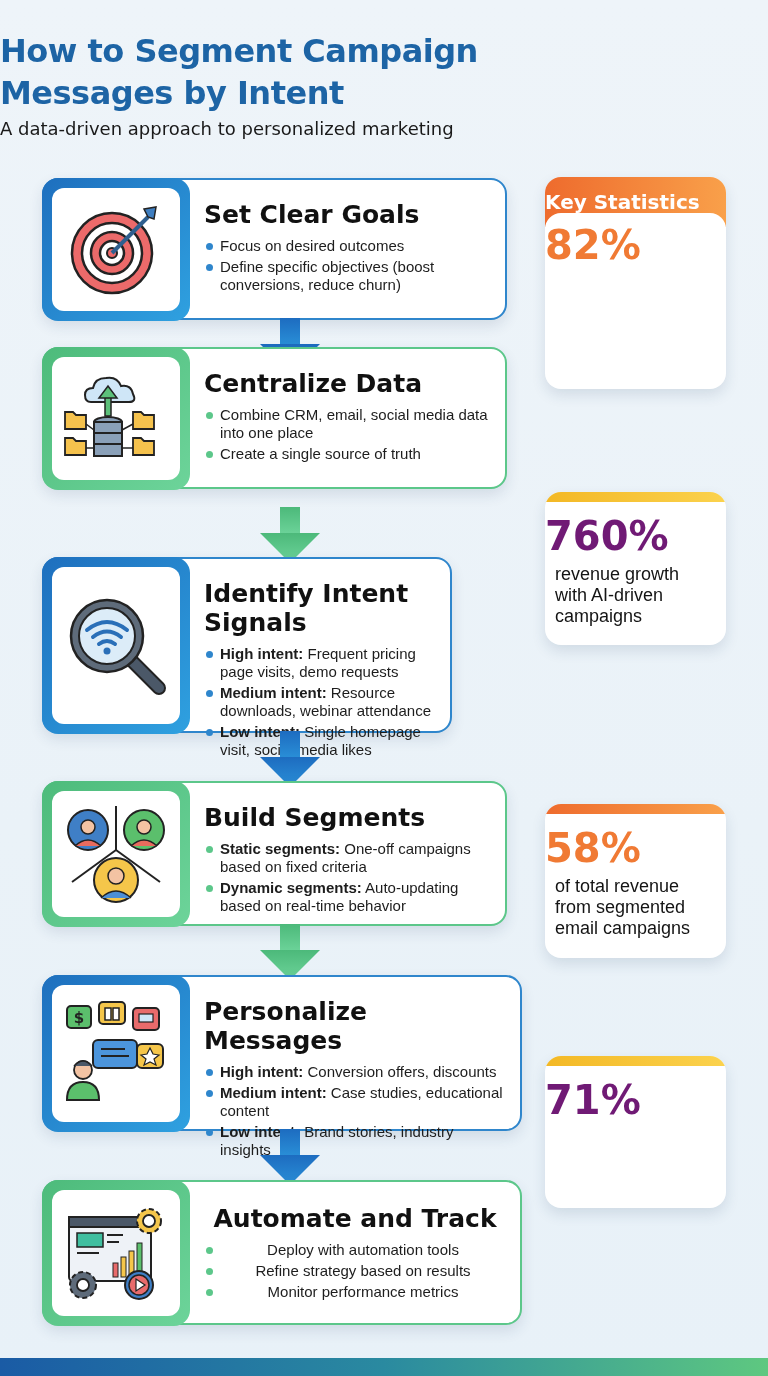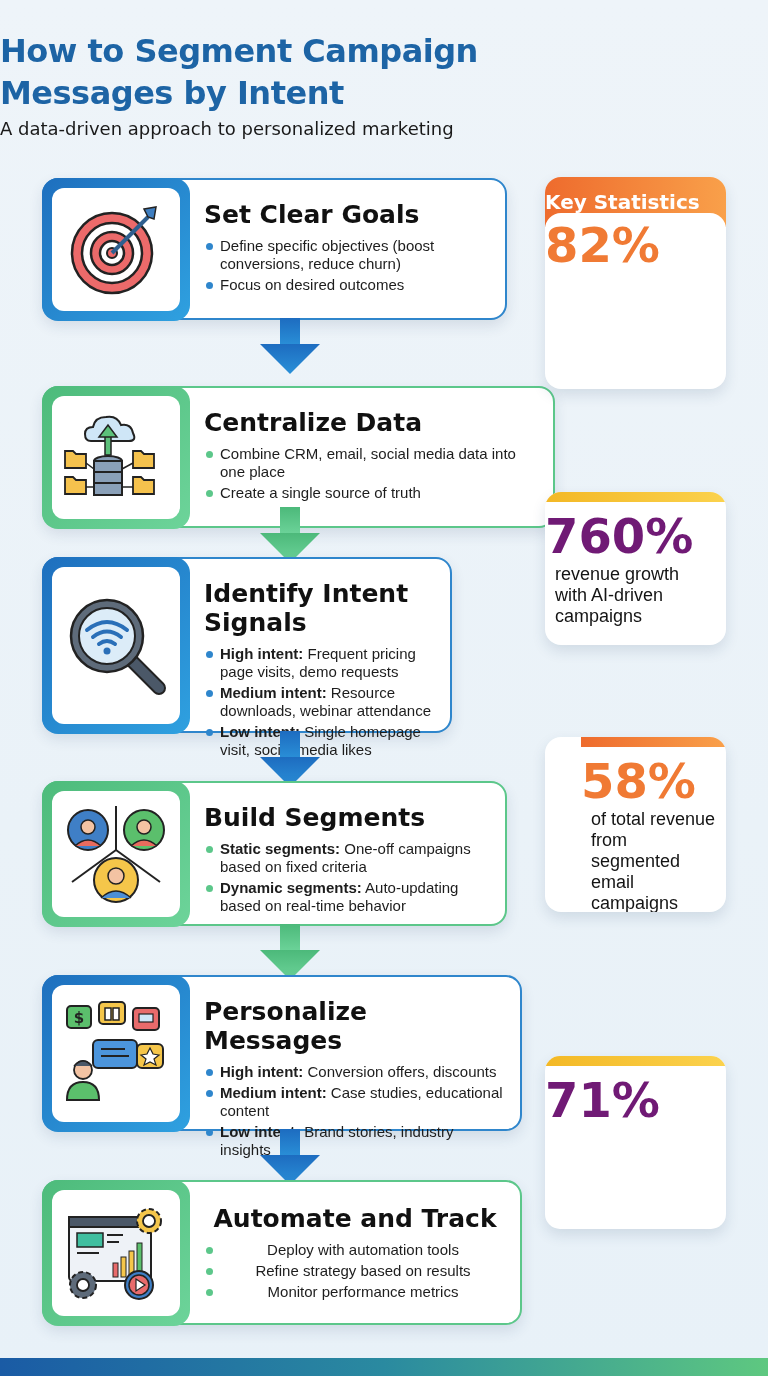--- a/index.html
+++ b/index.html
@@ -46,21 +46,21 @@
 
   .arrow { position: absolute; left: 258px; width: 64px; height: 58px; }
 
   .stat {
     position: absolute; left: 545px; width: 181px; background: #fff; border-radius: 16px;
     box-shadow: 0 6px 14px rgba(30,60,100,0.13); overflow: hidden; 
   }
   .stat .topbar { height: 10px; }
   .stat.orange .topbar { background: linear-gradient(90deg, #ee6b2d, #f9a04a); }
   .stat.yellow .topbar { background: linear-gradient(90deg, #f3b825, #fbd24d); }
-  .stat .num { font-family: "DejaVu Sans", sans-serif; font-weight: bold; font-size: 48px; line-height: 52px; margin-top: 8px; }
+  .stat .num { font-family: "DejaVu Sans", sans-serif; font-weight: bold; font-size: 40px; line-height: 52px; margin-top: 8px; }
   .stat.orange .num { color: #f07a34; }
   .stat.yellow .num { color: #701a75; }
   .stat .desc { font-size: 18px; line-height: 21px; color: #141414; padding: 2px 10px 0; }
   .stat-header {
     height: 50px; background: linear-gradient(90deg, #ee6b2d, #f9a04a);
     color: #fff; font-family: "DejaVu Sans", sans-serif; font-weight: bold; font-size: 20px; line-height: 50px;
   }
   .stat.first { border-radius: 16px; }
   .stat.first .white { background: #fff; border-radius: 16px 16px 0 0; margin-top: -14px; position: relative; padding-top: 6px; }
 
@@ -90,38 +90,38 @@
         <circle cx="46" cy="54" r="12" fill="#fff" stroke="#222" stroke-width="2.5"></circle>
         <circle cx="46" cy="54" r="5" fill="#ec6a6a" stroke="#222" stroke-width="2"></circle>
         <line x1="46" y1="54" x2="82" y2="18" stroke="#2f5f8f" stroke-width="4"></line>
         <polygon points="78,10 90,8 88,20 82,18" fill="#3e7ec0" stroke="#222" stroke-width="1.5"></polygon>
       </svg>
     </div>
   </div>
   <div class="step-body">
     <div class="step-title">Set Clear Goals</div>
     <ul class="bullets">
+      <li><span>Focus on desired outcomes</span></li>
       <li><span>Define specific objectives (boost conversions, reduce churn)</span></li>
-      <li><span>Focus on desired outcomes</span></li>
     </ul>
   </div>
 </div>
 
 <svg class="arrow" style="top:318px;" viewBox="0 0 64 58">
   <defs>
       <linearGradient id="ab" x1="0" y1="0" x2="0" y2="1">
         <stop offset="0" stop-color="#1d6cc0"></stop>
         <stop offset="1" stop-color="#2a90d8"></stop>
       </linearGradient>
     </defs>
   <rect x="22" y="0" width="20" height="28" fill="url(#ab)"></rect>
   <polygon points="2,26 62,26 32,56" fill="url(#ab)"></polygon>
 </svg>
 
-<div class="step green" style="top:386px;width:513px;height:142px;">
+<div class="step green" style="top:347px;width:465px;height:142px;">
   <div class="icon-box">
     <div class="icon-inner">
       <svg width="110" height="100" viewBox="0 0 110 100">
         <path d="M30,34 Q24,34 24,27 Q24,20 32,20 Q34,10 45,10 Q56,8 60,18 Q70,16 72,26 Q76,34 68,34 Z" fill="#cfe6f7" stroke="#222" stroke-width="2"></path>
         <rect x="44" y="26" width="6" height="22" fill="#5cc07a" stroke="#222" stroke-width="1.5"></rect>
         <polygon points="38,30 47,18 56,30" fill="#5cc07a" stroke="#222" stroke-width="1.5"></polygon>
         <ellipse cx="47" cy="54" rx="14" ry="5" fill="#8aa0b8" stroke="#222" stroke-width="2"></ellipse>
         <rect x="33" y="54" width="28" height="34" fill="#8aa0b8" stroke="#222" stroke-width="2"></rect>
         <line x1="33" y1="65" x2="61" y2="65" stroke="#222" stroke-width="2"></line>
         <line x1="33" y1="76" x2="61" y2="76" stroke="#222" stroke-width="2"></line>
@@ -301,24 +301,24 @@
     <div class="num" style="margin-top:0;">82%</div>
   </div>
 </div>
 
 <div class="stat yellow" style="top:492px;height:153px;">
   <div class="topbar"></div>
   <div class="num">760%</div>
   <div class="desc">revenue growth with AI-driven campaigns</div>
 </div>
 
-<div class="stat orange" style="top:737px;height:175px;padding-left:36px;">
+<div class="stat orange" style="top:804px;height:154px;">
   <div class="topbar"></div>
   <div class="num">58%</div>
   <div class="desc">of total revenue from segmented email campaigns</div>
 </div>
 
-<div class="stat yellow" style="top:1056px;height:173px;border-radius:15px;">
+<div class="stat yellow" style="top:1056px;height:152px;">
   <div class="topbar"></div>
   <div class="num">71%</div>
 </div>
 
 <div class="footer-bar"></div>
 
 </body></html>

